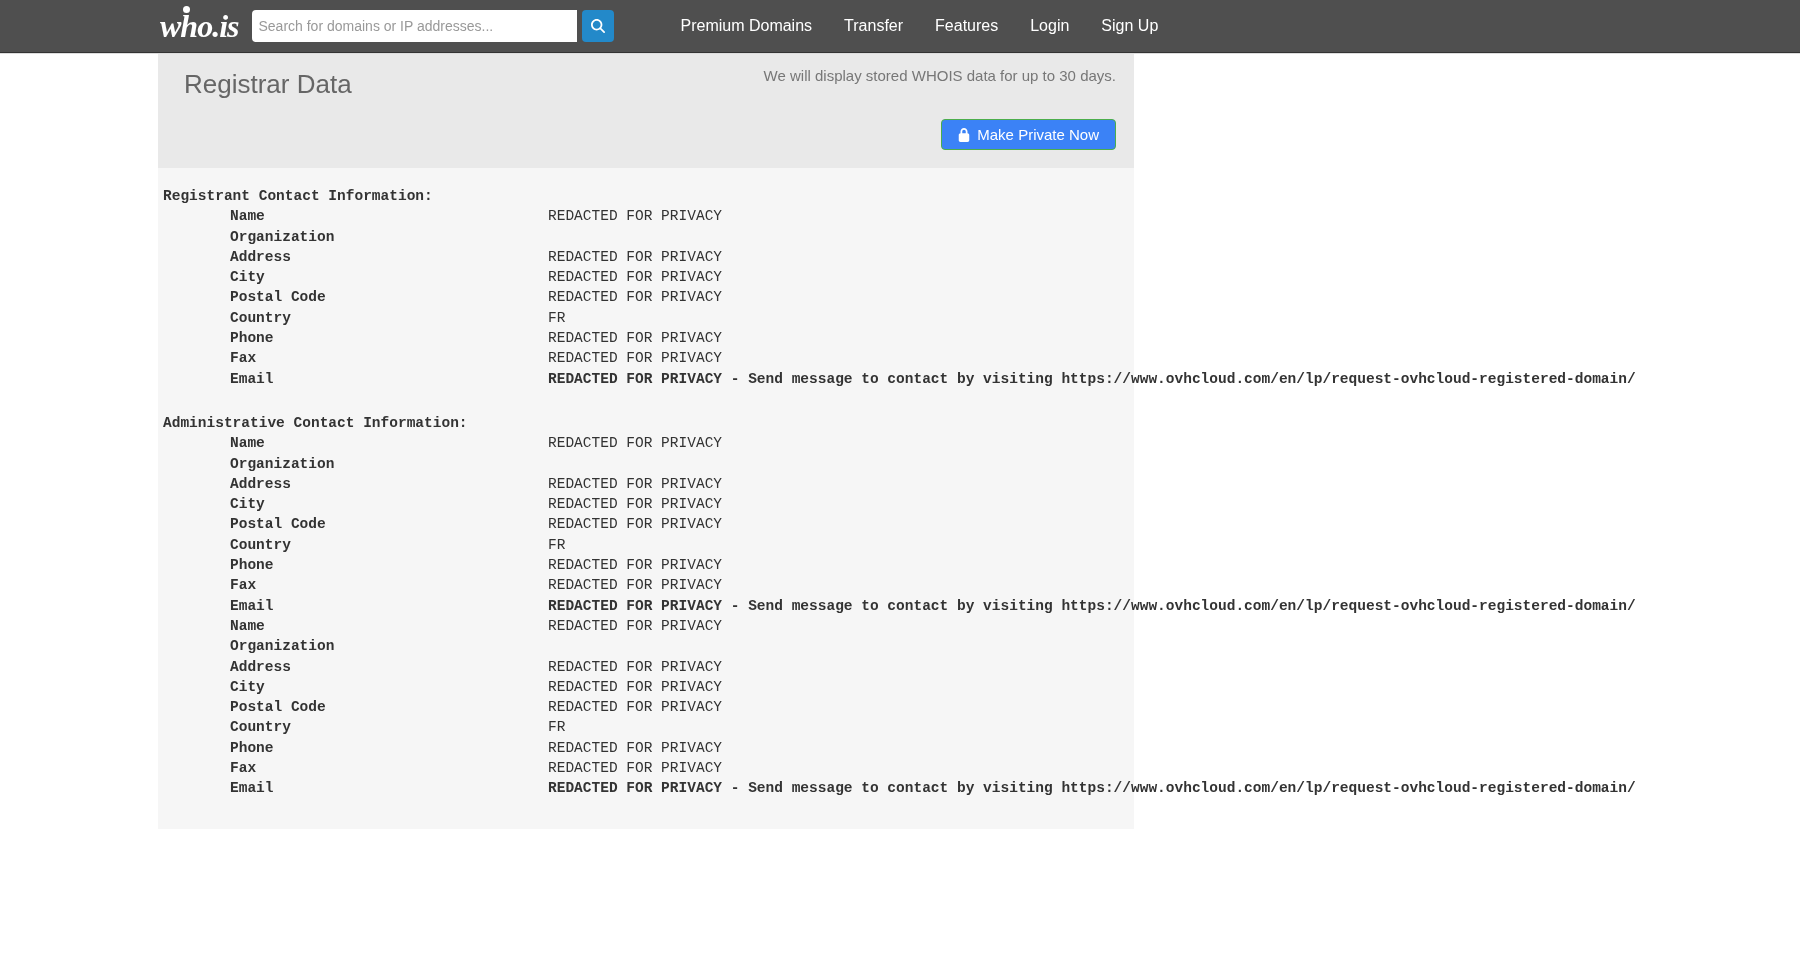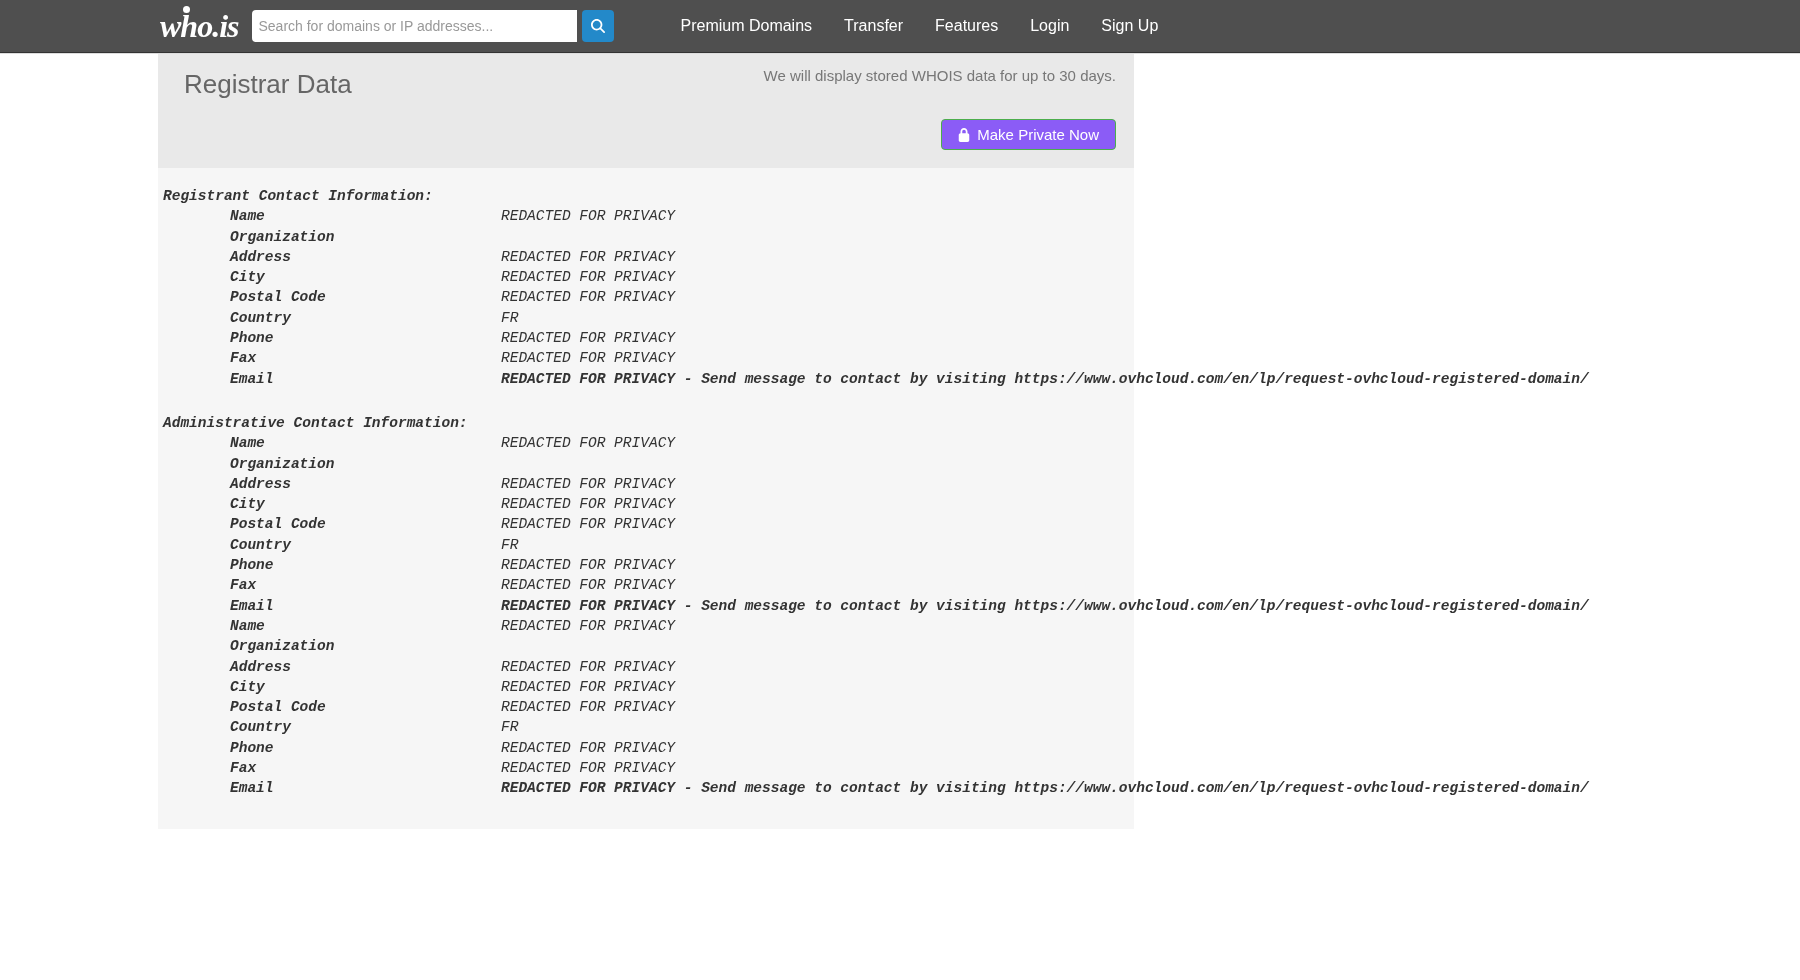--- a/index.html
+++ b/index.html
@@ -116,21 +116,21 @@
     color: #777;
     font-size: 15px;
   }
   .private-btn-row {
     background: #e9e9e9;
     padding: 0 18px 18px 18px;
     display: flex;
     justify-content: flex-end;
   }
   .private-btn {
-    background: #8b5cf6;
+    background: #3b82f6;
     color: #fff;
     border: 1px solid #4cae4c;
     border-radius: 4px;
     padding: 6px 16px;
     font-size: 15px;
     cursor: pointer;
     display: inline-flex;
     align-items: center;
     gap: 7px;
   }
@@ -139,21 +139,20 @@
     height: 14px;
     fill: #fff;
   }
   .whois-body {
     background: #f6f6f6;
     padding: 14px 0 30px 0;
     font-family: "Menlo", "Consolas", "Courier New", monospace;
     font-size: 14.5px;
     line-height: 1.4;
     color: #333;
-    font-style: italic;
   }
   .section-title {
     font-weight: 700;
     padding-left: 5px;
     margin-top: 4px;
   }
   .section-title.nt {
     margin-top: 24px;
   }
   .field-row {
@@ -163,20 +162,21 @@
   .field-label {
     display: inline-block;
     width: 338px;
     font-weight: 700;
     vertical-align: top;
     padding-left: 67px;
   }
   .field-value {
     display: inline-block;
     vertical-align: top;
+    margin-left: 47px;
   }
   .field-value.bold {
     font-weight: 700;
   }
 </style>
 </head>
 <body>
 
 <div class="navbar">
   <div class="logo">

